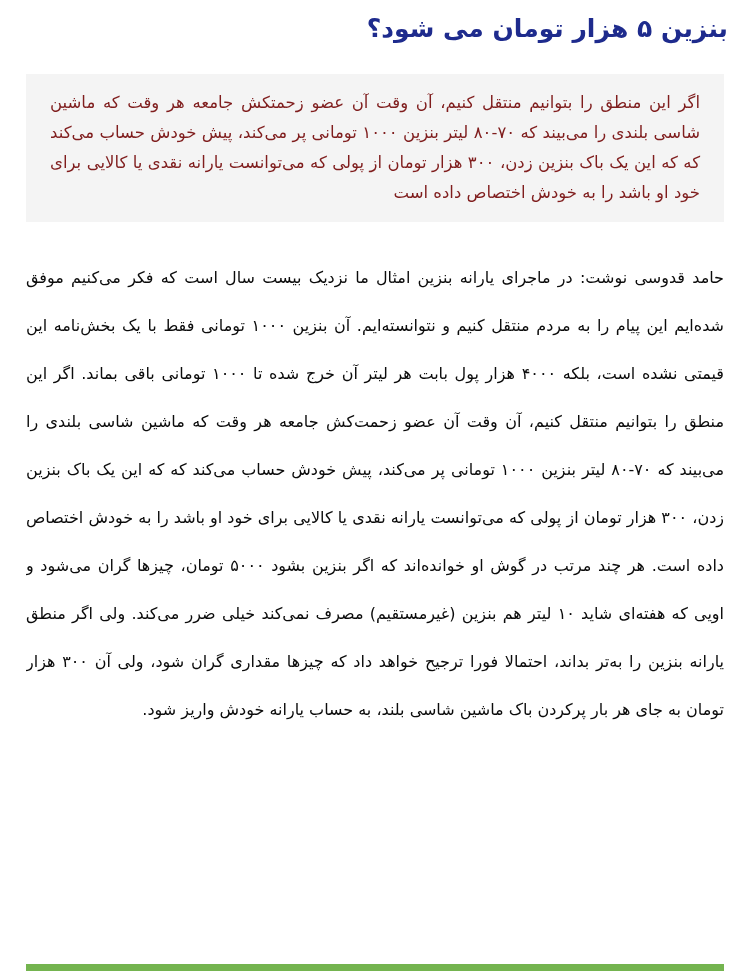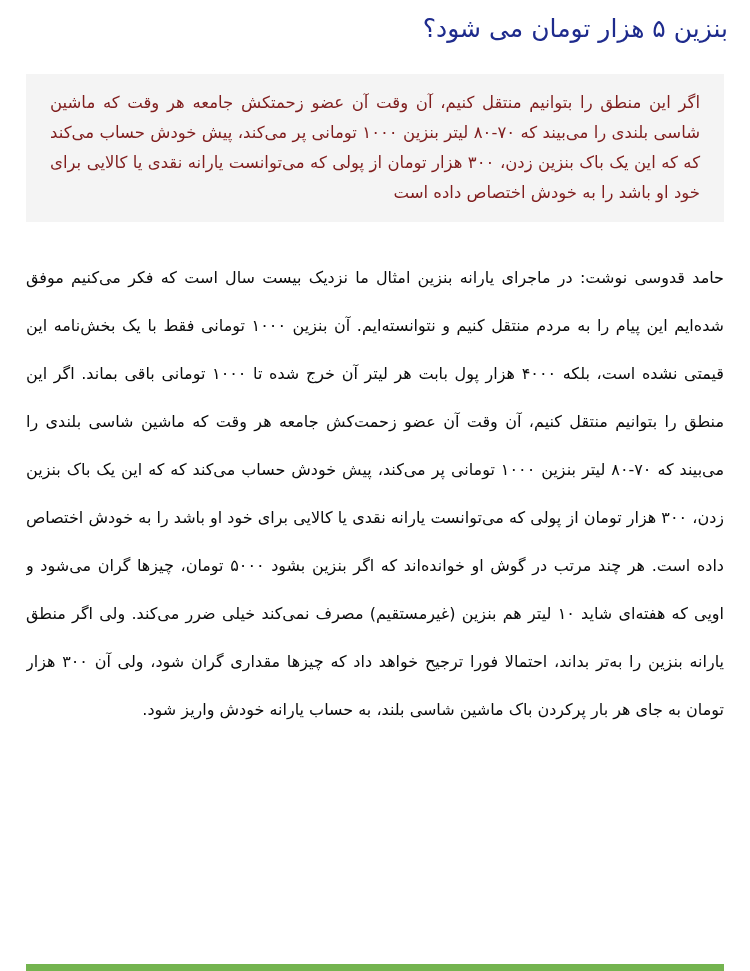--- a/index.html
+++ b/index.html
@@ -14,21 +14,21 @@
     width: 750px;
     height: 971px;
     overflow: hidden;
     background: #ffffff;
     direction: rtl;
   }
   .article-title {
     margin: 10px 22px 0 22px;
     color: #1e2b8d;
     font-size: 25px;
-    font-weight: normal;
+    font-weight: bold;
     text-align: right;
     line-height: 38px;
   }
   .summary-box {
     margin: 26px 26px 0 26px;
     background: #f4f4f4;
     color: #7f1d1d;
     padding: 14px 24px;
     font-size: 16.5px;
     line-height: 30px;

